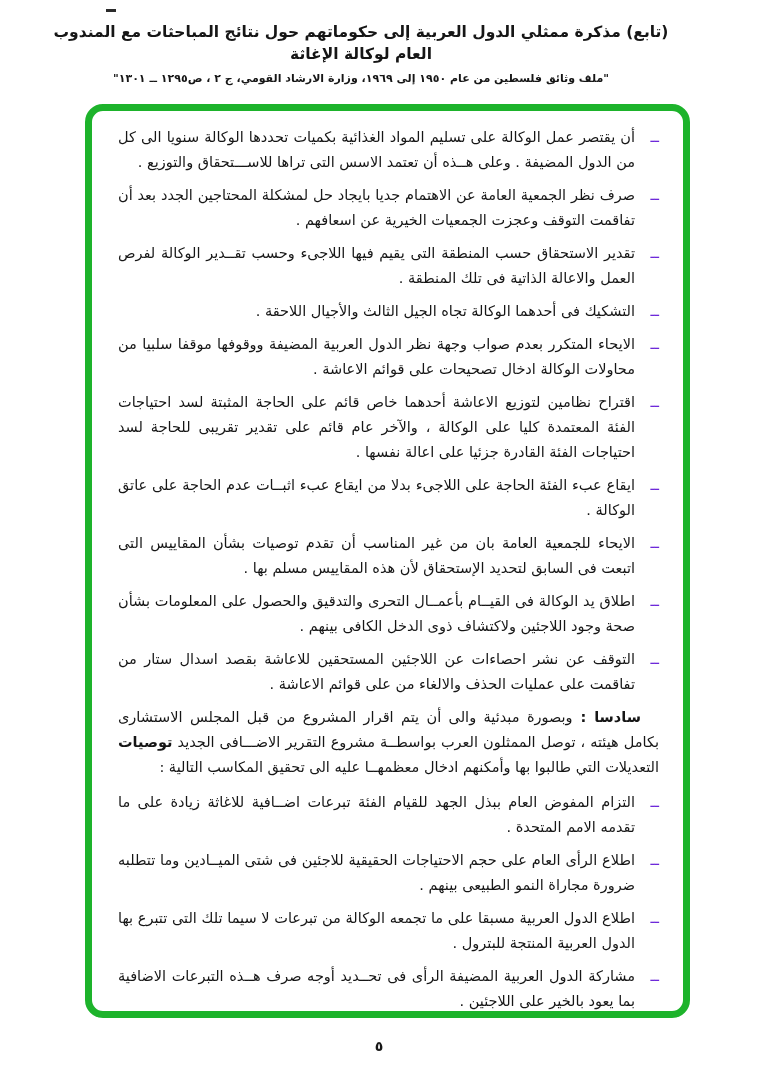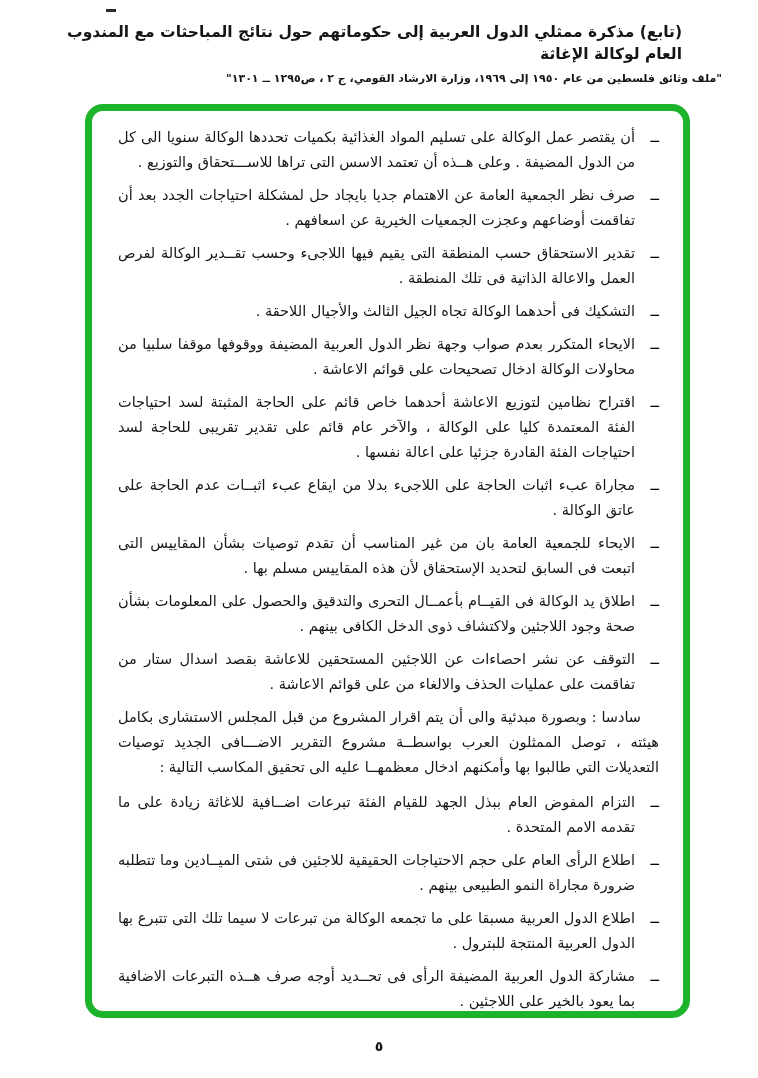--- a/index.html
+++ b/index.html
@@ -5,35 +5,35 @@
   html,body{margin:0;padding:0;}
   body{
     width:758px;height:1078px;position:relative;
     background:#ffffff;color:#161616;
     font-family:"DejaVu Sans","Liberation Sans",sans-serif;
     overflow:hidden;
   }
   
   .stray{position:absolute;left:106px;top:9px;width:10px;height:3px;background:#2b2b2b;}
   
-  .header{position:absolute;top:22px;left:0;width:722px;direction:rtl;}
+  .header{position:absolute;top:22px;left:0;width:722px;text-align:center;direction:rtl;}
   .header .title{font-size:15.5px;font-weight:700;letter-spacing:0;line-height:1.4;margin:0 40px;}
   .header .source{font-size:11px;font-weight:700;margin-top:7px;}
   
   .frame{
     position:absolute;left:85px;top:104px;width:605px;height:914px;
     box-sizing:border-box;border:7px solid #1db32b;border-radius:18px;
     padding:14px 24px 10px 26px;overflow:hidden;direction:rtl;
   }
   .content{font-size:14.5px;line-height:25px;text-align:justify;}
   .bullet{display:flex;margin:0 0 8px 0;}
-  .bullet .marker{flex:0 0 24px;color:#000000;}
+  .bullet .marker{flex:0 0 24px;color:#6d28d9;}
   .bullet .btext{flex:1 1 auto;text-align:justify;}
   .para{margin:4px 0 10px 0;text-indent:18px;text-align:justify;}
-  .bold{font-weight:400;margin-top:36px;}
+  .bold{font-weight:700;margin-top:36px;}
   
   .pagenum{position:absolute;top:1038px;left:0;width:758px;text-align:center;font-size:14px;font-weight:700;}
 </style>
 </head>
 <body>
 
 <div class="stray"></div>
 
 <div class="header">
   <div class="title">(تابع) مذكرة ممثلي الدول العربية إلى حكوماتهم حول نتائج المباحثات مع المندوب العام لوكالة الإغاثة</div>
@@ -42,41 +42,41 @@
 
 <div class="frame">
   <div class="content">
 
     <div class="bullet">
       <span class="marker">ــ</span>
       <span class="btext">أن يقتصر عمل الوكالة على تسليم المواد الغذائية بكميات تحددها الوكالة سنويا الى كل من الدول المضيفة . وعلى هــذه أن تعتمد الاسس التى تراها للاســـتحقاق والتوزيع .</span>
     </div>
     <div class="bullet">
       <span class="marker">ــ</span>
-      <span class="btext">صرف نظر الجمعية العامة عن الاهتمام جديا بايجاد حل لمشكلة احتياجات الجدد بعد أن تفاقمت أوضاعهم وعجزت الجمعيات الخيرية عن اسعافهم .</span>
+      <span class="btext">صرف نظر الجمعية العامة عن الاهتمام جديا بايجاد حل لمشكلة المحتاجين الجدد بعد أن تفاقمت التوقف وعجزت الجمعيات الخيرية عن اسعافهم .</span>
     </div>
     <div class="bullet">
       <span class="marker">ــ</span>
       <span class="btext">تقدير الاستحقاق حسب المنطقة التى يقيم فيها اللاجىء وحسب تقــدير الوكالة لفرص العمل والاعالة الذاتية فى تلك المنطقة .</span>
     </div>
     <div class="bullet">
       <span class="marker">ــ</span>
       <span class="btext">التشكيك فى أحدهما الوكالة تجاه الجيل الثالث والأجيال اللاحقة .</span>
     </div>
     <div class="bullet">
       <span class="marker">ــ</span>
       <span class="btext">الايحاء المتكرر بعدم صواب وجهة نظر الدول العربية المضيفة ووقوفها موقفا سلبيا من محاولات الوكالة ادخال تصحيحات على قوائم الاعاشة .</span>
     </div>
     <div class="bullet">
       <span class="marker">ــ</span>
       <span class="btext">اقتراح نظامين لتوزيع الاعاشة أحدهما خاص قائم على الحاجة المثبتة لسد احتياجات الفئة المعتمدة كليا على الوكالة ، والآخر عام قائم على تقدير تقريبى للحاجة لسد احتياجات الفئة القادرة جزئيا على اعالة نفسها .</span>
     </div>
     <div class="bullet">
       <span class="marker">ــ</span>
-      <span class="btext">مجاراة عبء اثبات الحاجة على اللاجىء بدلا من ايقاع عبء اثبــات عدم الحاجة على عاتق الوكالة .</span>
+      <span class="btext">ايقاع عبء الفئة الحاجة على اللاجىء بدلا من ايقاع عبء اثبــات عدم الحاجة على عاتق الوكالة .</span>
     </div>
     <div class="bullet">
       <span class="marker">ــ</span>
       <span class="btext">الايحاء للجمعية العامة بان من غير المناسب أن تقدم توصيات بشأن المقاييس التى اتبعت فى السابق لتحديد الإستحقاق لأن هذه المقاييس مسلم بها .</span>
     </div>
     <div class="bullet">
       <span class="marker">ــ</span>
       <span class="btext">اطلاق يد الوكالة فى القيــام بأعمــال التحرى والتدقيق والحصول على المعلومات بشأن صحة وجود اللاجئين ولاكتشاف ذوى الدخل الكافى بينهم .</span>
     </div>
     <div class="bullet">

